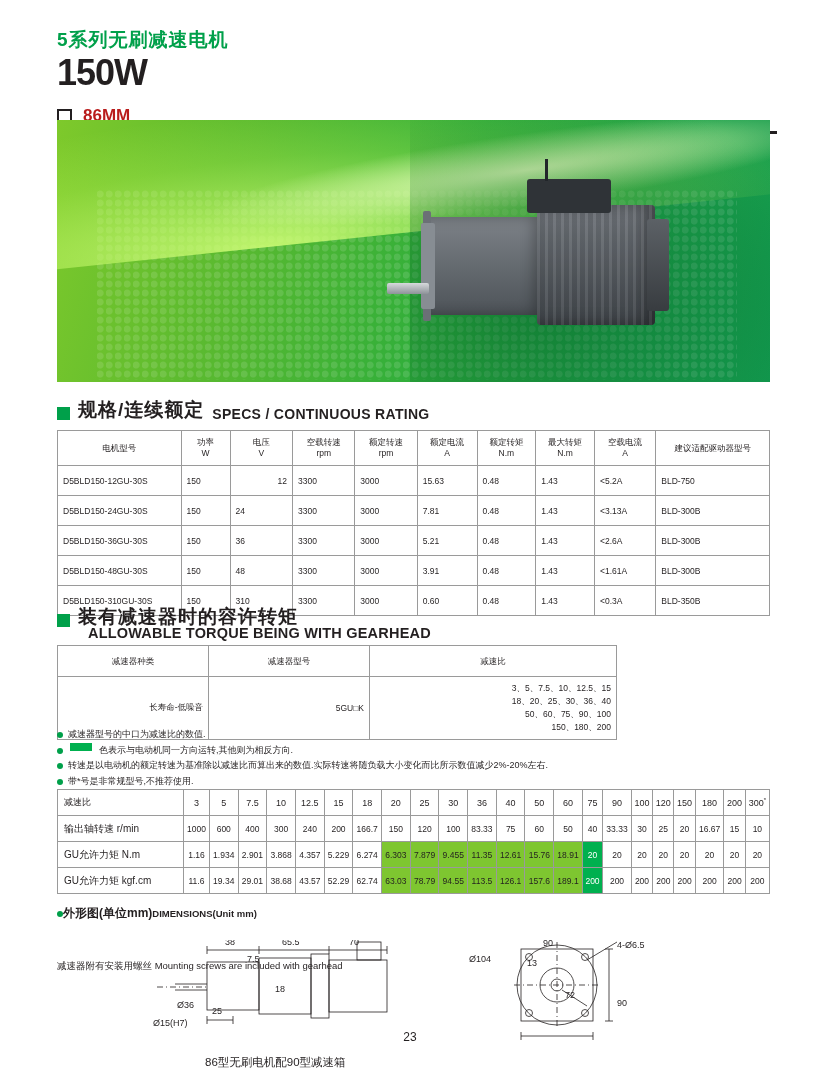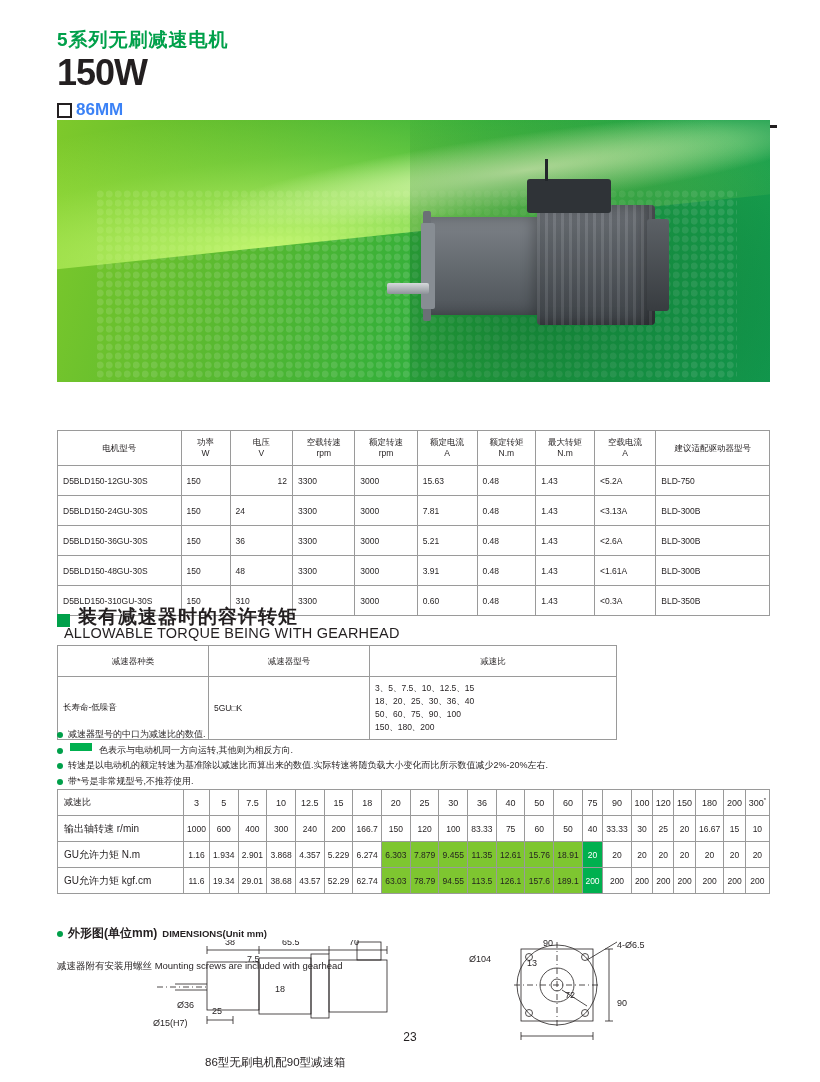--- a/index.html
+++ b/index.html
@@ -7,21 +7,21 @@
     width:820px;height:1082px;background:#ffffff;
     font-family:"Liberation Sans", sans-serif;
     color:#231f20;position:relative;overflow:hidden;
   }
   .page{position:relative;width:820px;height:1082px;border-radius:25px;}
 
   
   .hdr{position:absolute;left:57px;top:28px;width:720px;}
   .hdr .series{color:#00a04a;font-size:19px;font-weight:bold;letter-spacing:1px;line-height:24px;}
   .hdr .watt{font-size:36px;font-weight:bold;color:#231f20;line-height:38px;letter-spacing:-1px;margin-top:2px;}
-  .hdr .size{font-size:17px;font-weight:bold;color:#3b82f6;line-height:20px;margin-top:8px;display:flex;align-items:center;gap:4px;}
+  .hdr .size{font-size:17px;font-weight:bold;color:#b91c1c;line-height:20px;margin-top:14px;display:flex;align-items:center;gap:11px;}
   .hdr .sq{display:inline-block;width:11px;height:11px;border:2px solid #231f20;}
   .hdr .rule{margin-top:5px;height:3px;background:#231f20;width:720px;}
 
   
   .hero{position:absolute;left:57px;top:120px;width:713px;height:262px;overflow:hidden;
         background:linear-gradient(105deg,#7ec92b 0%,#58b930 28%,#2fae3b 55%,#1ea24a 80%,#12994e 100%);}
   .hero .swoosh1{position:absolute;left:-40px;top:-30px;width:820px;height:140px;
         background:radial-gradient(ellipse at 30% 100%, rgba(210,255,120,.85) 0%, rgba(190,250,90,.25) 45%, rgba(255,255,255,0) 70%);
         transform:rotate(-6deg);}
   .hero .swoosh2{position:absolute;left:120px;top:10px;width:700px;height:80px;
@@ -49,21 +49,21 @@
   .sec{position:absolute;display:flex;align-items:flex-end;gap:8px;}
   .sq-green{width:13px;height:13px;background:#00a04a;display:inline-block;margin-bottom:3px;}
   .sec .cn{font-size:19px;font-weight:bold;color:#231f20;letter-spacing:1px;}
   .sec .en{font-size:14px;font-weight:bold;color:#231f20;letter-spacing:.3px;padding-bottom:1px;}
 
   
   table{border-collapse:collapse;font-size:8.5px;}
   .tbl td,.tbl th{border:1px solid #9a9a9a;padding:4px 5px;vertical-align:middle;color:#231f20;}
   .tbl th{font-weight:normal;text-align:center;line-height:11px;}
   .tbl td{text-align:left;}
-  .tbl td.c{text-align:left;}
+  .tbl td.c{text-align:right;}
 
   #spec-table{position:absolute;left:57px;top:430px;width:713px;}
   #spec-table th{height:26px;}
   #spec-table td{height:21px;}
 
   #gear-table{position:absolute;left:57px;top:645px;width:560px;}
   #gear-table th{height:22px;}
   #gear-table td{height:20px;}
 
   .notes{position:absolute;left:57px;top:727px;width:713px;font-size:9px;line-height:15.5px;color:#231f20;}
@@ -73,21 +73,21 @@
 
   #ratio-table{position:absolute;left:57px;top:789px;width:713px;}
   #ratio-table td{border:1px solid #9a9a9a;padding:2px 1px;text-align:center;font-size:8.5px;height:21px;}
   #ratio-table td.lbl{text-align:left;padding-left:6px;font-size:10px;width:118px;}
   #ratio-table tr.head td{font-size:9px;}
   #ratio-table td.hl{background:#7ec630;}
   #ratio-table td.hl2{background:#00b04f;}
   .sup{font-size:6px;vertical-align:super;}
 
   
-  .dimtitle{position:absolute;left:57px;top:905px;display:flex;align-items:center;gap:5px;margin-top:20px;}
+  .dimtitle{position:absolute;left:57px;top:905px;display:flex;align-items:center;}
   .dimtitle .cn{font-size:12px;font-weight:bold;}
   .dimtitle .en{font-size:9.5px;font-weight:bold;}
   .dimsub{position:absolute;left:57px;top:960px;font-size:9.5px;}
   .drawing{position:absolute;left:57px;top:940px;width:713px;height:110px;}
   .dnote{position:absolute;left:205px;top:1055px;font-size:11.5px;}
   .pgnum{position:absolute;left:0;top:1030px;width:820px;text-align:center;font-size:12px;}
 
   svg text{font-family:"Liberation Sans",sans-serif;}
 </style>
 </head>
@@ -115,20 +115,25 @@
         <div class="m-face"></div>
         <div class="m-shaft"></div>
       </div>
       <div class="m-body"></div>
       <div class="m-box"></div>
       <div class="m-wire"></div>
       <div class="m-cap"></div>
     </div>
   </div>
 
+  <div class="sec" style="left:57px;top:397px;">
+    <span class="sq-green"></span>
+    <span class="cn">规格/连续额定</span>
+    <span class="en">SPECS / CONTINUOUS RATING</span>
+  </div>
 
   <table class="tbl" id="spec-table">
     <thead>
         <tr id="spec-head">
           <th style="width: 135px;">电机型号</th>
           <th style="width: 46px;">功率<br>W</th>
           <th style="width: 46px;">电压<br>V</th>
           <th style="width: 62px;">空载转速<br>rpm</th>
           <th style="width: 62px;">额定转速<br>rpm</th>
           <th style="width: 58px;">额定电流<br>A</th>
@@ -199,21 +204,21 @@
           <td style="text-align: left;">&lt;0.3A</td>
           <td>BLD-350B</td>
         </tr>
       </tbody>
   </table>
 
   <div class="sec" style="left:57px;top:604px;">
     <span class="sq-green"></span>
     <span class="cn">装有减速器时的容许转矩</span>
   </div>
-  <div style="position:absolute;left:64px;top:625px;font-size:14.5px;font-weight:normal;letter-spacing:.2px;">ALLOWABLE TORQUE BEING WITH GEARHEAD</div>
+  <div style="position:absolute;left:88px;top:625px;font-size:14.5px;font-weight:bold;letter-spacing:.2px;">ALLOWABLE TORQUE BEING WITH GEARHEAD</div>
 
   <table class="tbl" id="gear-table">
     <thead>
         <tr id="gear-head">
           <th>减速器种类</th>
           <th>减速器型号</th>
           <th>减速比</th>
         </tr>
       </thead>
     <tbody>

